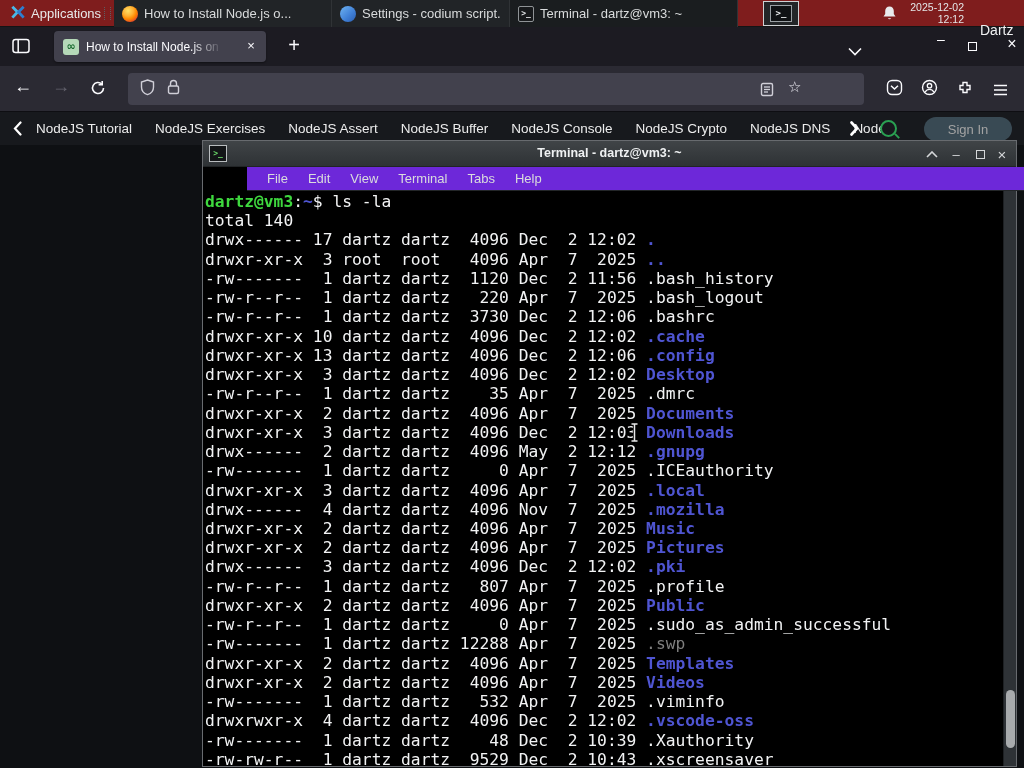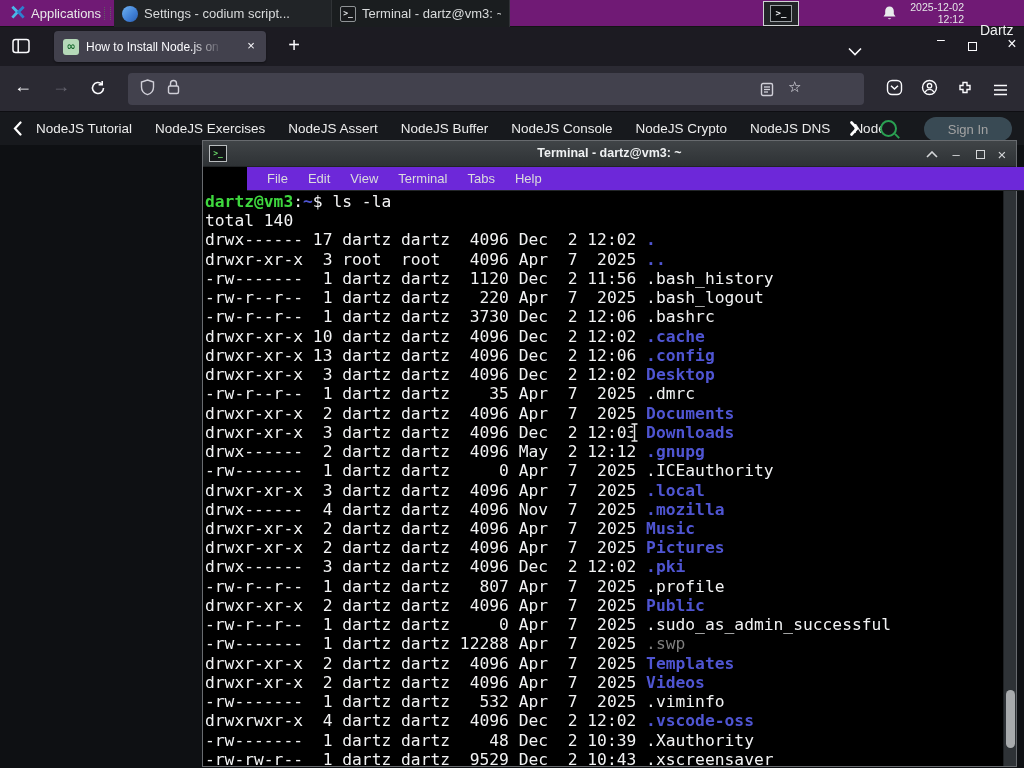--- a/index.html
+++ b/index.html
@@ -1,21 +1,21 @@
 <!DOCTYPE html>
 <html><head>
 <meta charset="utf-8">
 <style>
   * { box-sizing: border-box; }
   html,body { margin:0; padding:0; width:1024px; height:768px; overflow:hidden;
               font-family:"Liberation Sans", sans-serif; background:#0d0f12; }
   #screen { position:relative; width:1024px; height:768px; }
 
   
-  #panel { position:absolute; left:0; top:0; width:1024px; height:27px; background:#701a75;
+  #panel { position:absolute; left:0; top:0; width:1024px; height:27px; background:#7f1d1d;
            border-bottom:1px solid #131415; z-index:10; }
   .apps { position:absolute; left:6px; top:0; height:27px; display:flex; align-items:center; gap:5px;
           color:#e8e8e8; font-size:13px; padding:0 4px; }
   .grip { position:absolute; left:104px; top:7px; width:7px; height:13px;
           border-left:1px dotted #5c5f61; border-right:1px dotted #5c5f61; }
   #taskbar { position:absolute; left:114px; top:0; height:27px; display:flex; }
   .task-btn { height:27px; display:flex; align-items:center; gap:6px; padding:0 8px;
               background:#212427; border-right:1px solid #303336; color:#d9dbdc; font-size:13px;
               overflow:hidden; white-space:nowrap; }
   .task-btn:nth-child(1){ width:218px; }
@@ -138,20 +138,24 @@
       <span>
         <svg width="16" height="16" viewBox="0 0 17 17">
             <path d="M2.5 3l5.5 5.5L2.5 14.5" stroke="#49b8e8" stroke-width="3" fill="none"></path>
             <path d="M14.5 3L9 8.5l5.5 6" stroke="#2e7fd1" stroke-width="3" fill="none"></path>
           </svg>
       </span>
       <span>Applications</span>
     </div>
     <div class="grip"></div>
     <div id="taskbar">
+        <div class="task-btn">
+          <span class="task-icon icon-firefox"></span>
+          <span class="task-label">How to Install Node.js o...</span>
+        </div>
         <div class="task-btn">
           <span class="task-icon icon-vscodium"></span>
           <span class="task-label">Settings - codium script...</span>
         </div>
         <div class="task-btn active">
           <span class="task-icon icon-terminal">&gt;_</span>
           <span class="task-label">Terminal - dartz@vm3: ~</span>
         </div>
       </div>
     <div class="tray-launcher">

